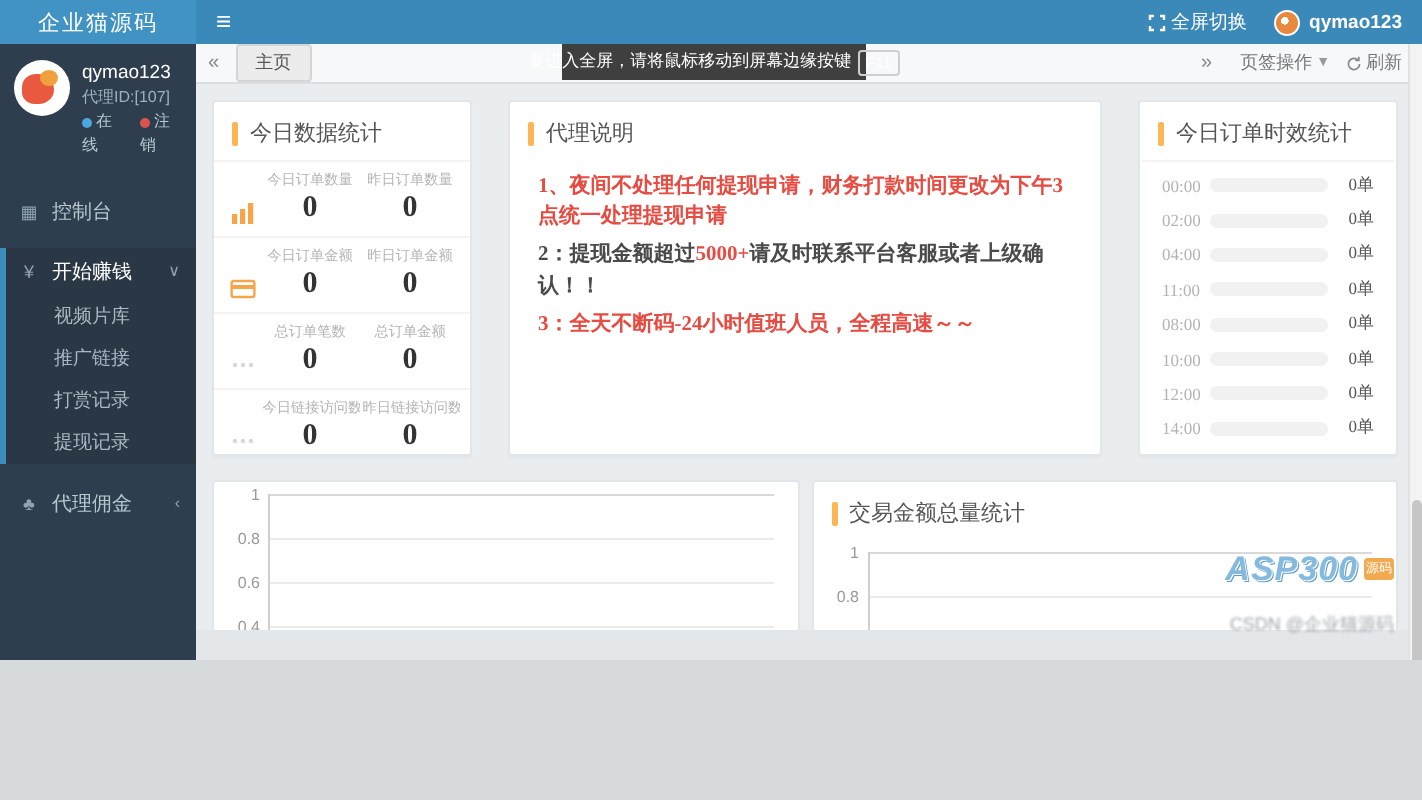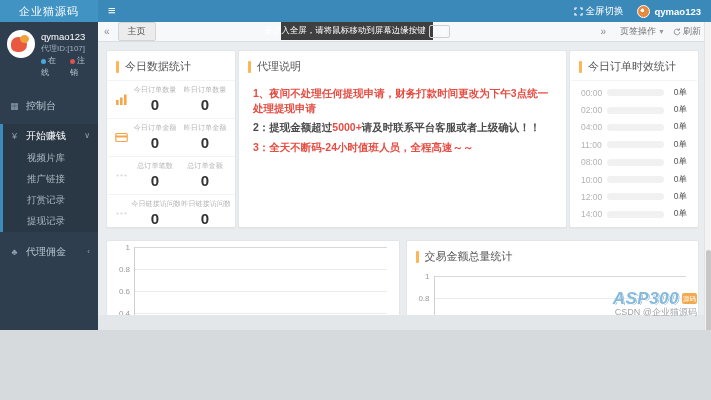--- a/index.html
+++ b/index.html
@@ -49,32 +49,32 @@
   .mi-label{white-space:nowrap;}
   .mi-chev{margin-left:auto;font-size:8px;color:#8fa4b0;}
   .menu-group{margin-top:6px;}
   .menu-group.expanded{border-left:3px solid #3c8dbc;background:#2a3845;}
   .menu-group.expanded .menu-item{padding-left:5px;color:#fff;}
   .submenu-item{padding:4px 6px 4px 24px;font-size:9.5px;color:#aab8c2;cursor:pointer;white-space:nowrap;}
   .menu-group.collapsed{margin-top:8px;}
 
   
   .content{position:absolute;top:42px;left:98px;right:7px;bottom:0;padding:8px 5px 0 8px;z-index:5;}
-  .row1{display:flex;gap:2px;height:178px;}
+  .row1{display:flex;gap:18px;height:178px;font-family:Liberation Serif, serif;}
   .row2{display:flex;gap:6px;height:143px;margin-top:12px;}
   .panel{background:#fff;border:1px solid #e3e6e8;border-radius:2px;overflow:hidden;box-shadow:0 1px 1px rgba(0,0,0,0.03);}
   .panel-title{display:flex;align-items:center;font-size:11px;color:#555;padding:8px 9px 6px 9px;}
   .panel-title::before{content:"";width:3px;height:12px;background:#fcb754;margin-right:6px;border-radius:1px;}
   .p-stats{width:130px;flex:none;}
   .p-notice{flex:1;}
   .p-time{width:130px;flex:none;}
   .p-chart{flex:1;}
 
   
-  .stat-row{display:flex;align-items:center;padding:4px 5px 5px 6px;border-top:1px solid #f4f4f4;}
+  .stat-row{display:flex;align-items:flex-end;padding:4px 5px 5px 6px;border-top:1px solid #f4f4f4;}
   .stat-icon{width:17px;flex:none;display:flex;justify-content:center;}
   .stat-cell{flex:1;text-align:center;overflow:hidden;}
   .stat-label{font-size:7.5px;color:#b5b5b5;white-space:nowrap;transform:scale(0.95);}
   .stat-value{font-size:15px;color:#333;font-weight:600;margin-top:1px;}
 
   
   .notice-body{padding:6px 4px 0 4px;}
   .notice-line{margin:0 0 4px 0;padding:0 10px;font-size:10.5px;line-height:1.45;font-weight:bold;}
   .seg-red{color:#e64c42;}
   .seg-dark{color:#4a4a4a;}
@@ -98,21 +98,21 @@
   
   .footer-strip{position:absolute;left:98px;right:7px;bottom:0;height:15px;background:#e4e7ea;z-index:6;}
 
   
   .watermark{position:absolute;right:14px;bottom:13px;text-align:right;z-index:50;pointer-events:none;line-height:1;}
   .asp-row{display:flex;align-items:center;justify-content:flex-end;gap:3px;}
   .asp-logo{font-style:italic;font-weight:bold;font-size:17px;color:#85bade;
             text-shadow:0.5px 0.5px 0 #ffffff,1px 1px 0 #5e9cc4;letter-spacing:0.5px;}
   .asp-badge{display:inline-block;width:15px;background:#f0a13d;color:#fff;font-size:6.5px;text-align:center;
              border-radius:2px;padding:1.5px 1px;line-height:1.15;opacity:0.9;}
-  .csdn{font-size:9px;color:#8e9398;filter:blur(0.7px);opacity:0.85;margin-top:1px;}
+  .csdn{font-size:9px;color:#8e9398;filter:blur(0.7px);opacity:0.85;margin-top:15px;}
 </style>
 </head>
 <body>
 
 <div class="app">
 
   <header class="navbar">
     <div class="brand">企业猫源码</div>
     <span class="hamburger">≡</span>
     <div class="nav-right">

